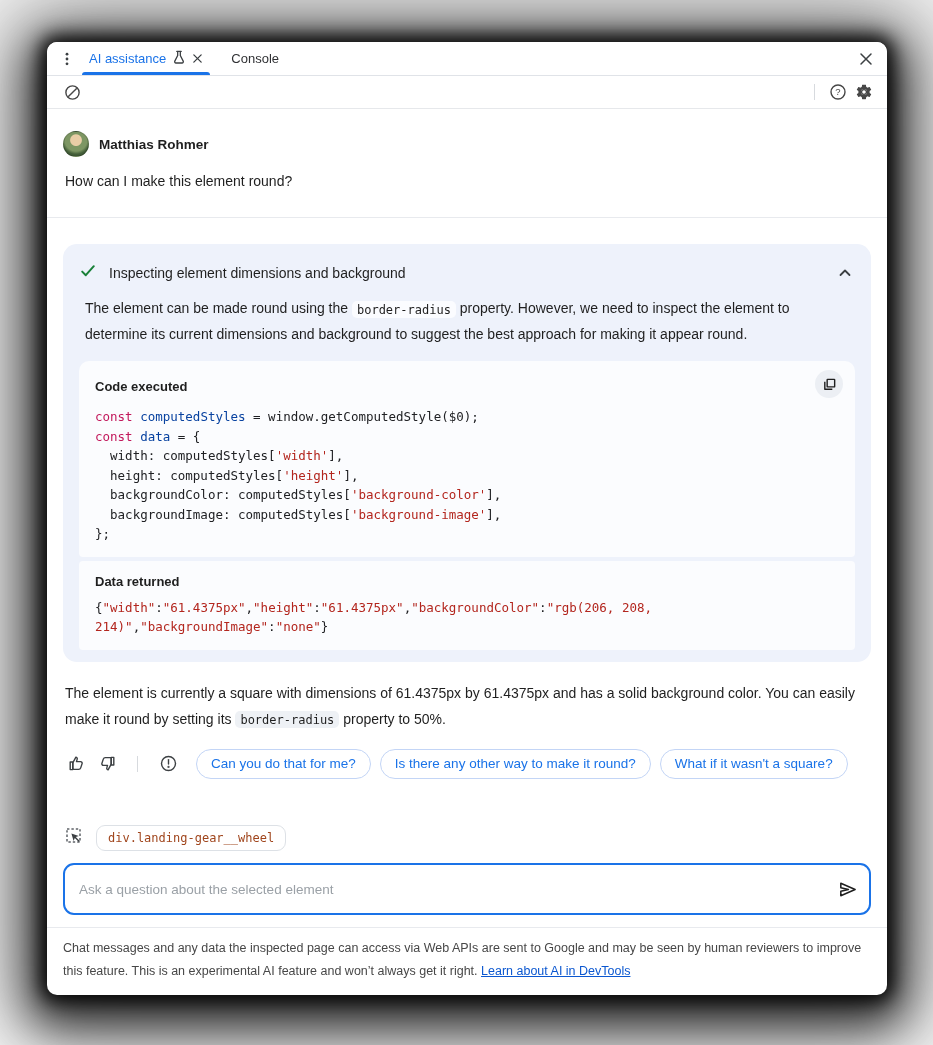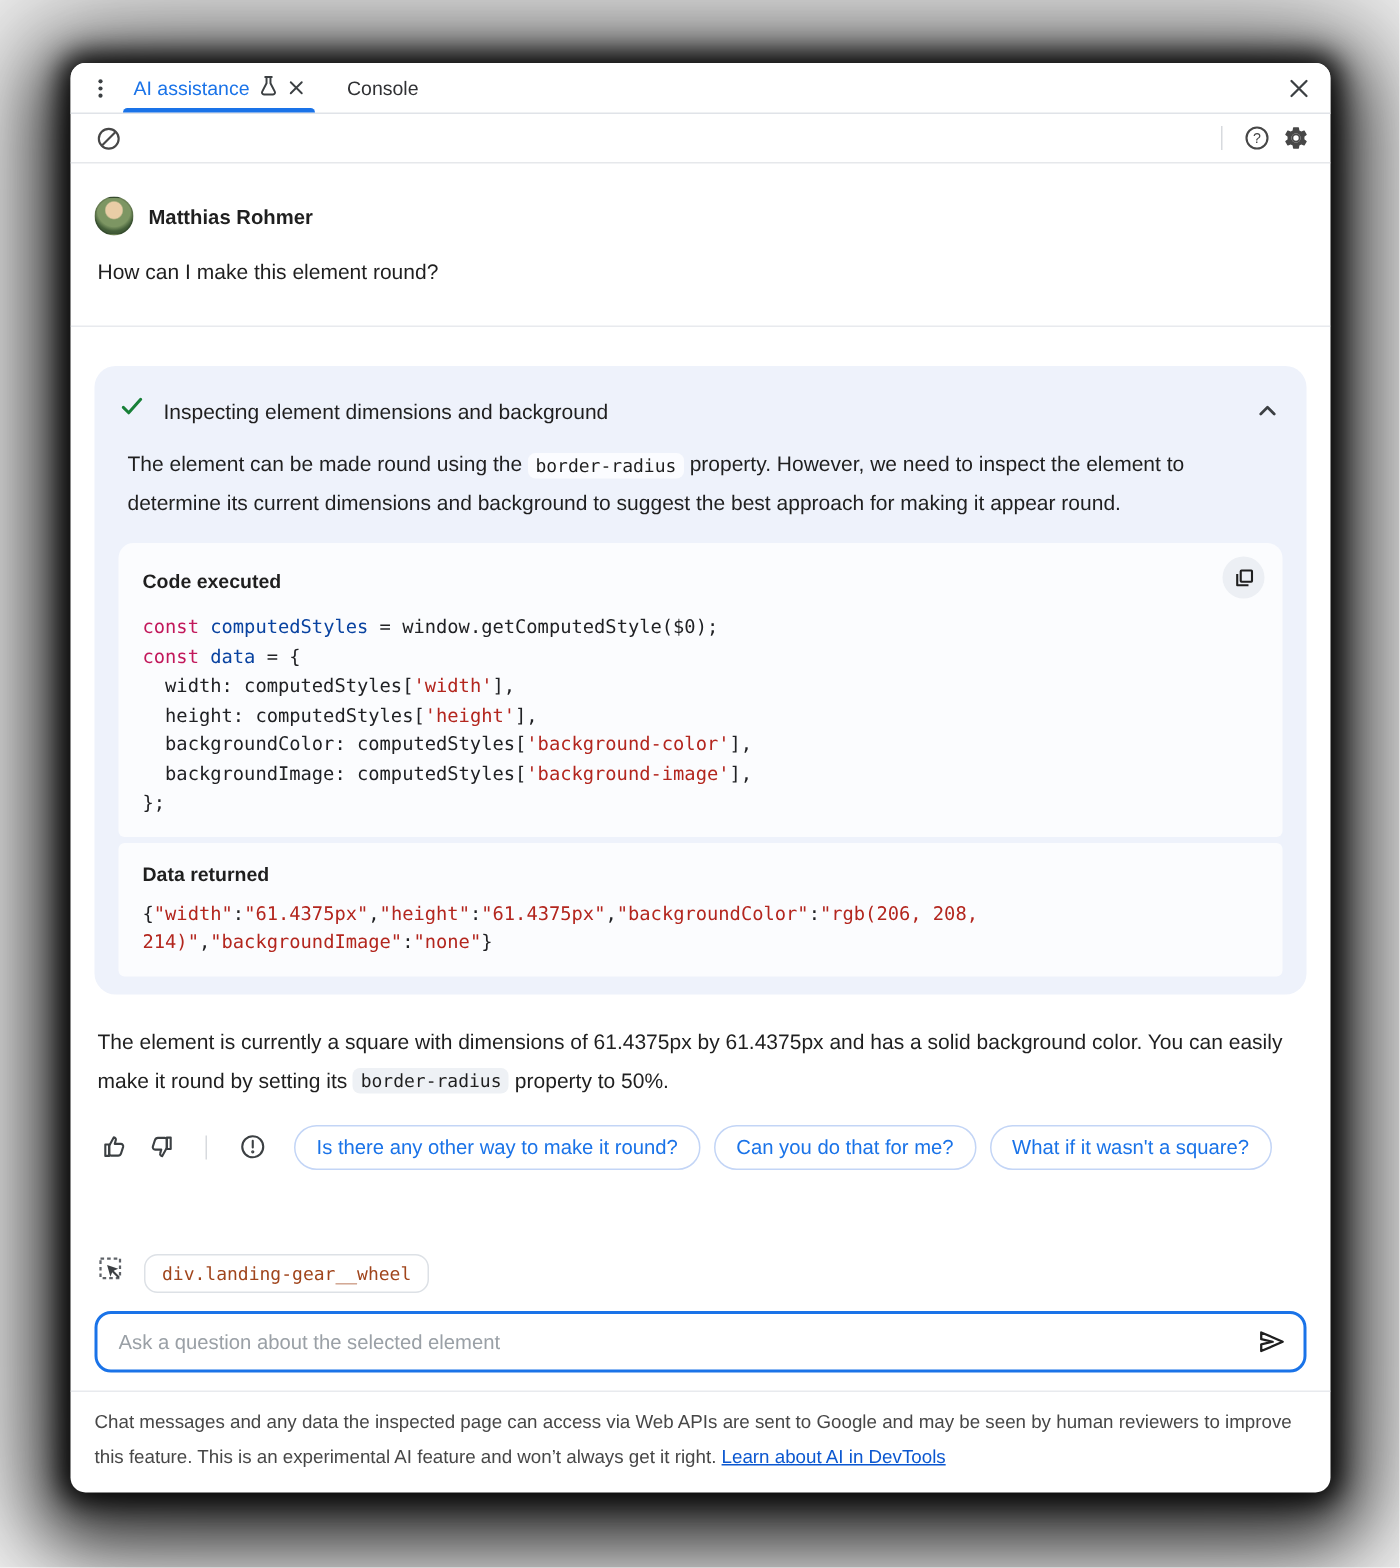--- a/index.html
+++ b/index.html
@@ -99,21 +99,21 @@
     color:#1a73e8; font-size:13.5px; background:#fff; font-family:"Liberation Sans", sans-serif;
   }
   
   .composer{ flex:none; padding:4px 16px 12px; }
   .context-row{ display:flex; align-items:center; gap:12px; margin:4px 0 12px 2px; }
   .selector-chip{
     border:1px solid #dde1e6; border-radius:9px; padding:5px 11px; background:#fff;
     font-family:"DejaVu Sans Mono", monospace; font-size:12px; color:#a0451c;
   }
   .input-box{
-    position:relative; height:41px; border:2px solid #1a73e8; border-radius:11px;
+    position:relative; height:52px; border:2px solid #1a73e8; border-radius:11px;
     display:flex; align-items:center; padding:0 46px 0 12px; background:#fff;
   }
   .input-box input{
     border:none; outline:none; width:100%; font-size:13.5px; font-family:"Liberation Sans", sans-serif;
     color:#1f1f1f; background:transparent;
   }
   .input-box input::placeholder{ color:#9aa0a6; }
   .send-btn{ position:absolute; right:10px; top:50%; transform:translateY(-50%); width:24px; height:24px; }
   
   .footer{
@@ -261,22 +261,22 @@
         </button>
         <div class="vdivider"></div>
         <button class="icon-btn rate-btn">
           <svg width="19" height="19" viewBox="0 0 19 19" fill="none" stroke="#3c4043" stroke-width="1.4">
             <circle cx="9.5" cy="9.5" r="7"></circle>
             <path d="M9.5 5.6v4.4" stroke-linecap="round"></path>
             <circle cx="9.5" cy="12.9" r="0.4" fill="#3c4043"></circle>
           </svg>
         </button>
         <div class="chips">
+            <button class="chip">Can you do that for me?</button>
             <button class="chip">Is there any other way to make it round?</button>
-            <button class="chip">Can you do that for me?</button>
             <button class="chip">What if it wasn't a square?</button>
           </div>
       </div>
     </div>
 
     <div class="composer">
       <div class="context-row">
         <span>
           <svg width="19" height="19" viewBox="0 0 19 19">
             <rect x="2" y="2" width="13" height="13" fill="none" stroke="#5f6368" stroke-width="1.5" stroke-dasharray="2.4 2"></rect>

